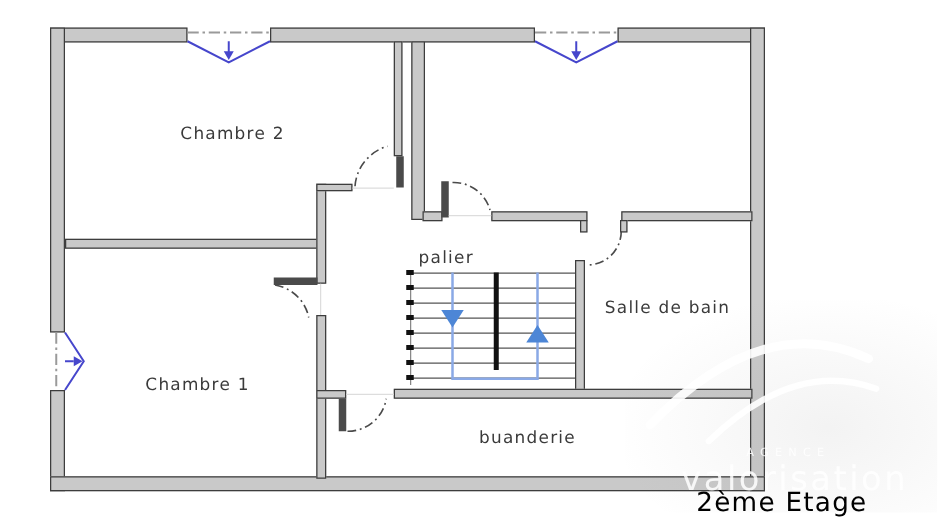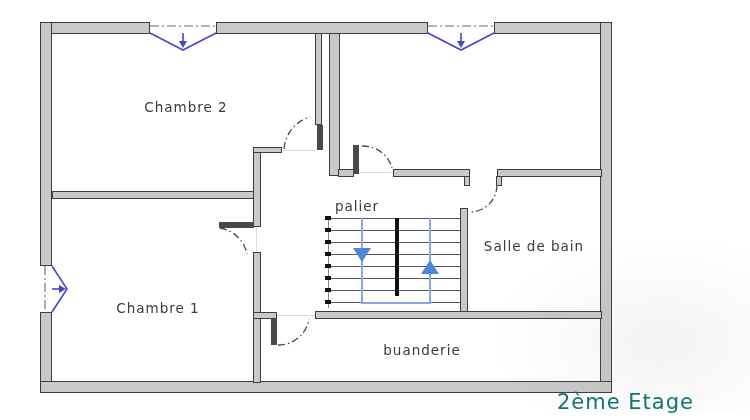--- a/index.html
+++ b/index.html
@@ -11,21 +11,21 @@
     position:absolute;background:var(--wall-fill,#c9c9c9);
     border:1.5px solid var(--wall-outline,#3d3d3d);box-sizing:border-box;
   }
   .wall.thin{border-width:1px;}
   .leaf{position:absolute;background:#4a4a4a;box-sizing:border-box;}
   .room-label{
     position:absolute;transform:translate(-50%,-50%);
     color:var(--label-text,#3a3a3a);font-size:13.5px;letter-spacing:1px;white-space:nowrap;
   }
   .plan-title{
-    position:absolute;color:#0f766e;font-size:21px;letter-spacing:1px;white-space:nowrap;z-index:7;
+    position:absolute;color:#000000;font-size:21px;letter-spacing:1px;white-space:nowrap;z-index:7;
   }
   .tread{position:absolute;height:1px;background:#555;}
   .tick{position:absolute;background:#111;}
   .stair-divider{position:absolute;background:#111;}
   .threshold{position:absolute;background:#ddd;}
   svg.overlay{position:absolute;left:0;top:0;z-index:4;}
   .arc{fill:none;stroke:#4a4a4a;stroke-width:1.3;stroke-dasharray:7 3 1.5 3;}
   .win-dash{fill:none;stroke:#9a9a9a;stroke-width:1.6;stroke-dasharray:9 3 2 3;}
   .win-line{fill:none;stroke:var(--window-blue,#4646cc);stroke-width:1.6;}
   .win-arrow{fill:var(--window-blue,#4646cc);stroke:none;}
@@ -134,16 +134,24 @@
     </g>
   </svg>
 
   <div class="room-label" style="left:165px;top:107px;margin-left:21px;">Chambre 2</div>
   <div class="room-label" style="left:158px;top:308px;">Chambre 1</div>
   <div class="room-label" style="left:357px;top:206px;">palier</div>
   <div class="room-label" style="left:534px;top:246px;">Salle de bain</div>
   <div class="room-label" style="left:422px;top:350px;">buanderie</div>
 
   <div class="wash" style="left:500px;top:240px;width:250px;height:170px;"></div>
+  <div class="watermark" style="left:505px;top:245px;">
+    <svg width="245" height="160" viewBox="0 0 245 160">
+      <path class="wm-stroke" style="stroke-width:7;" d="M15,95 Q105,2 190,42"></path>
+      <path class="wm-stroke" style="stroke-width:5;" d="M62,108 Q130,42 196,66"></path>
+      <text class="wm-text" x="92" y="120" font-size="9" letter-spacing="5">AGENCE</text>
+      <text class="wm-text" x="40" y="147" font-size="27" letter-spacing="2">valorisation</text>
+    </svg>
+  </div>
 
   <div class="plan-title" style="left:557px;top:390px;">2ème Etage</div>
 
 </div>
 
 </body></html>

